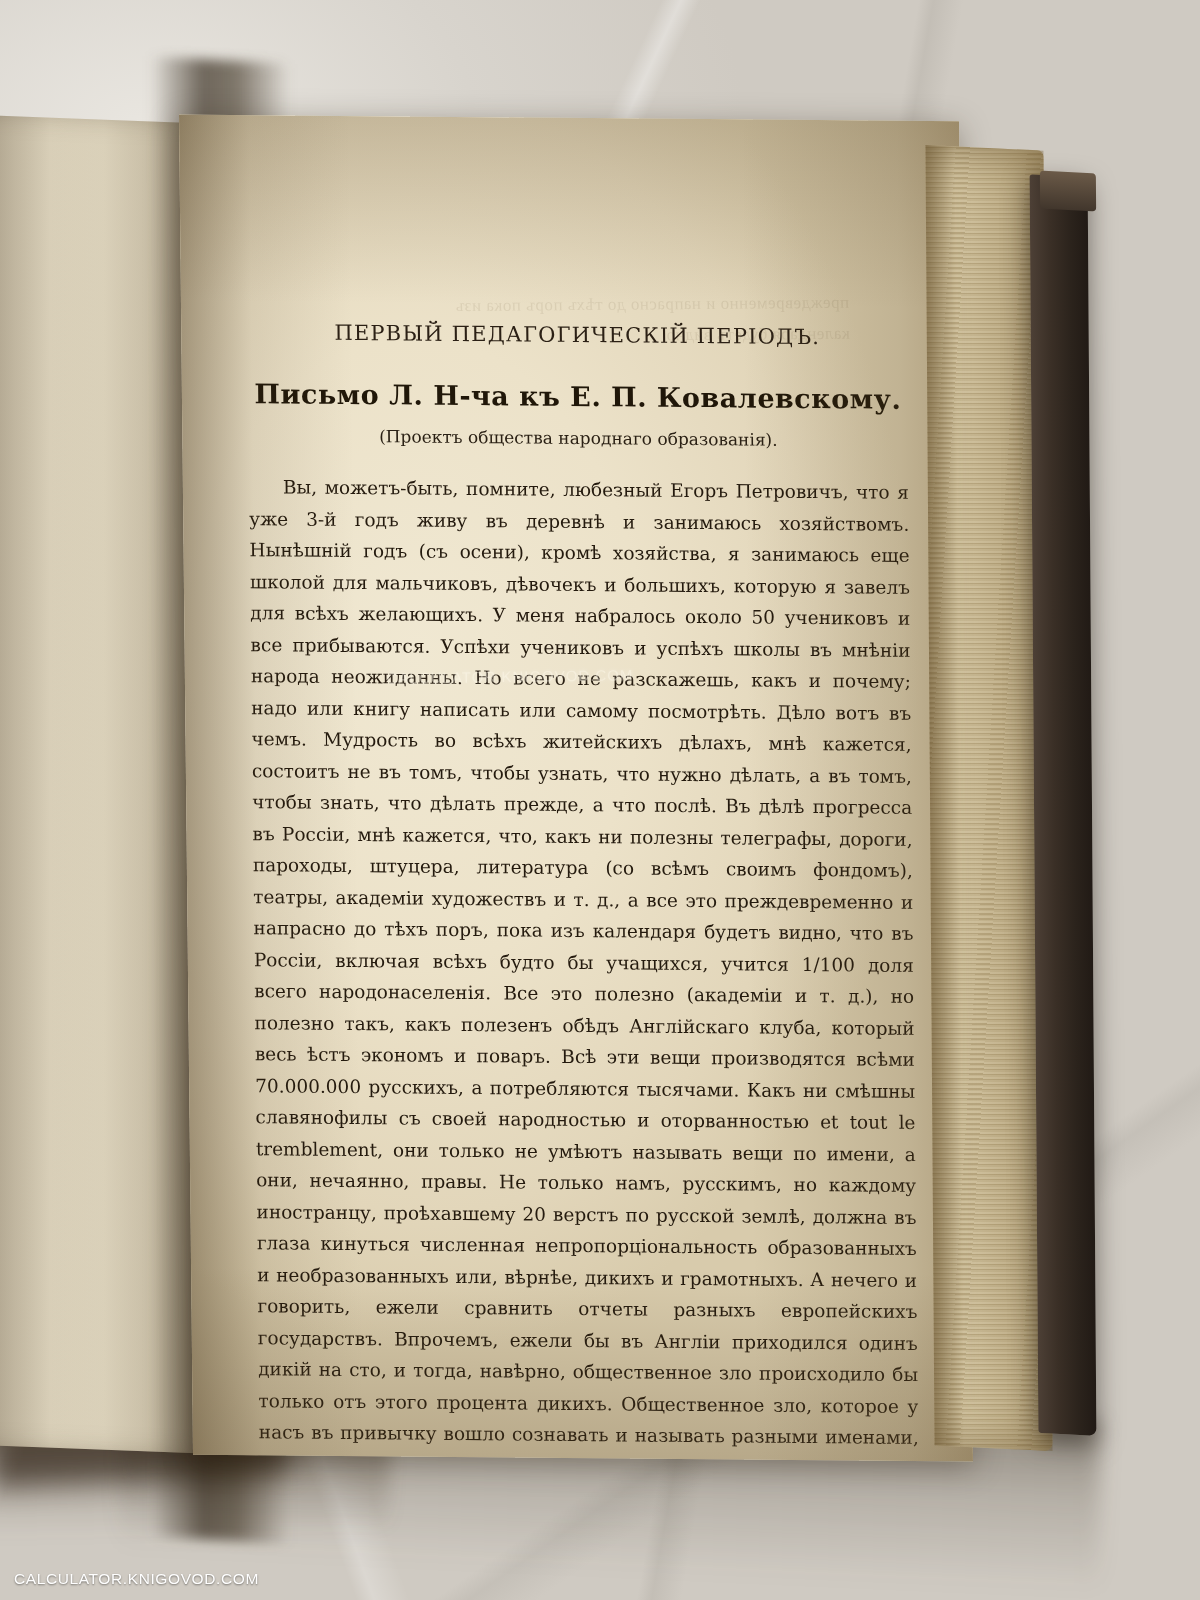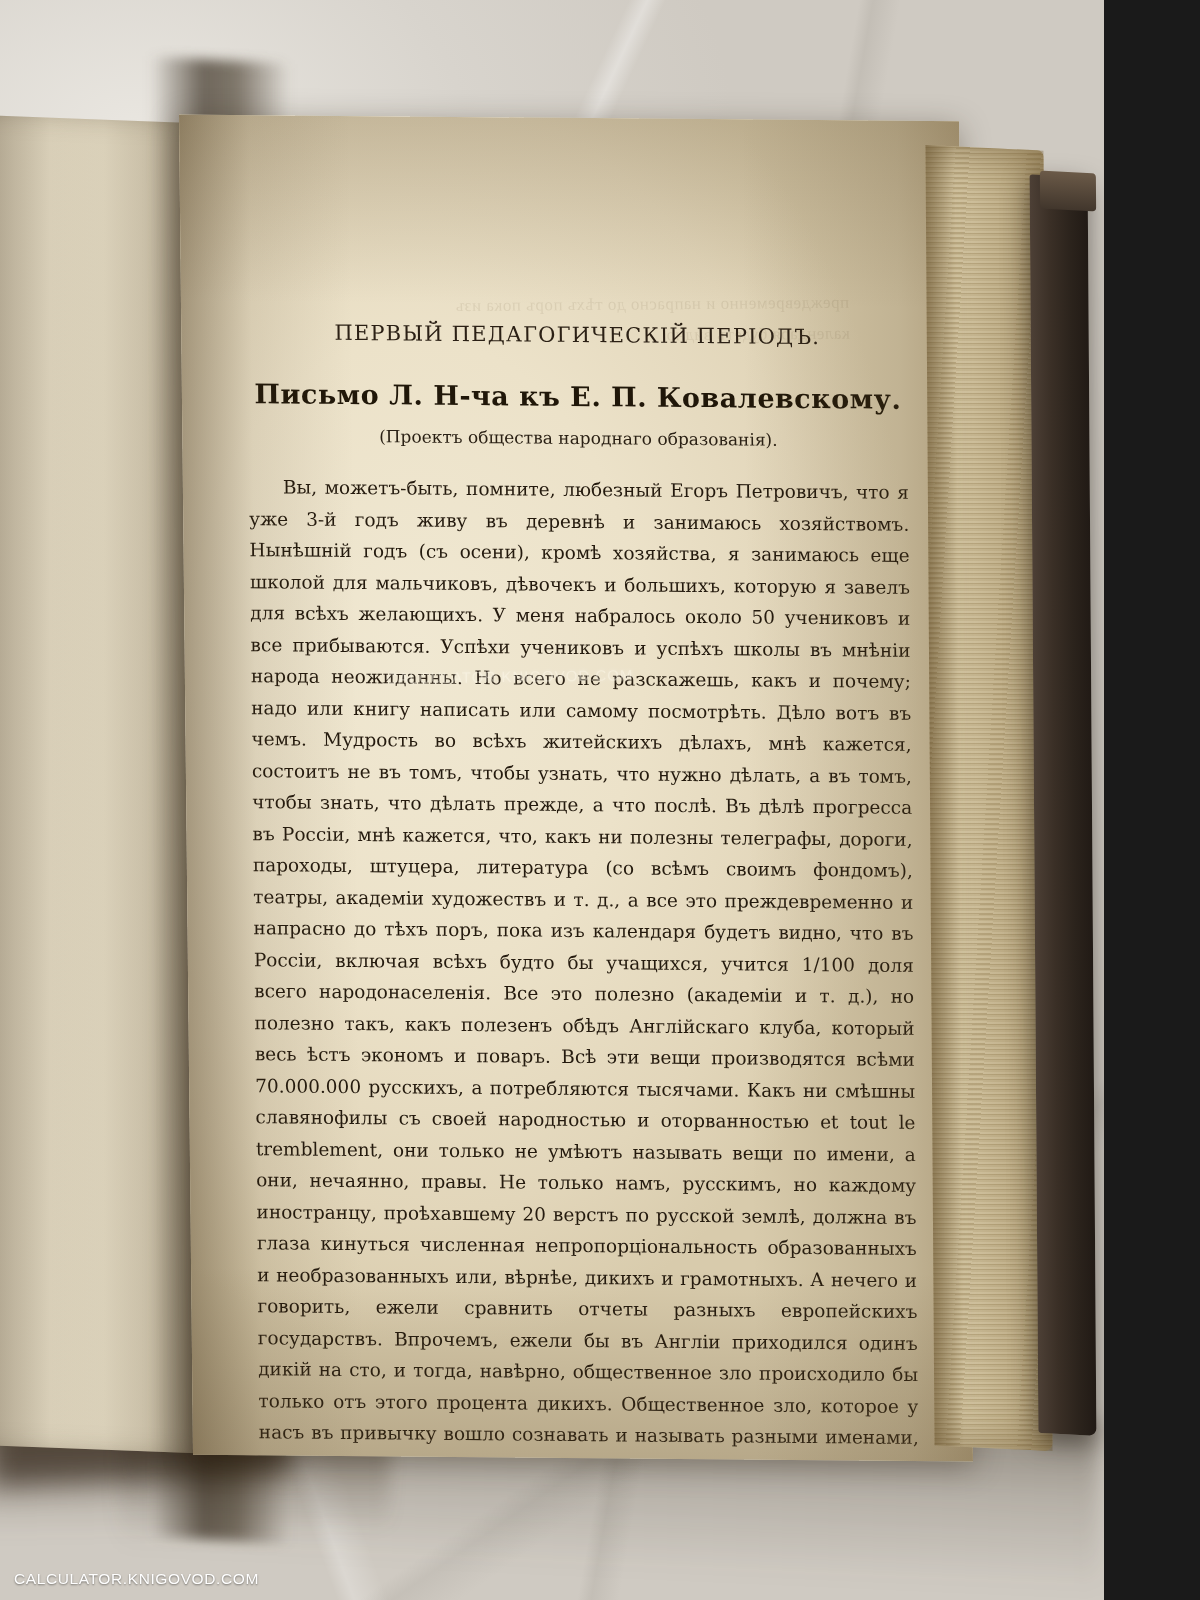--- a/index.html
+++ b/index.html
@@ -2,21 +2,21 @@
 <html><head>
 <meta charset="utf-8">
 <style>
   html, body {
     margin: 0;
     padding: 0;
     background: #1a1a1a;
   }
   #scene {
     position: relative;
-    width: 1104px;
+    width: 1200px;
     height: 1600px;
     overflow: hidden;
     font-family: "Liberation Serif", serif;
   }
 
   
   .marble {
     position: absolute;
     inset: 0;
     background:

